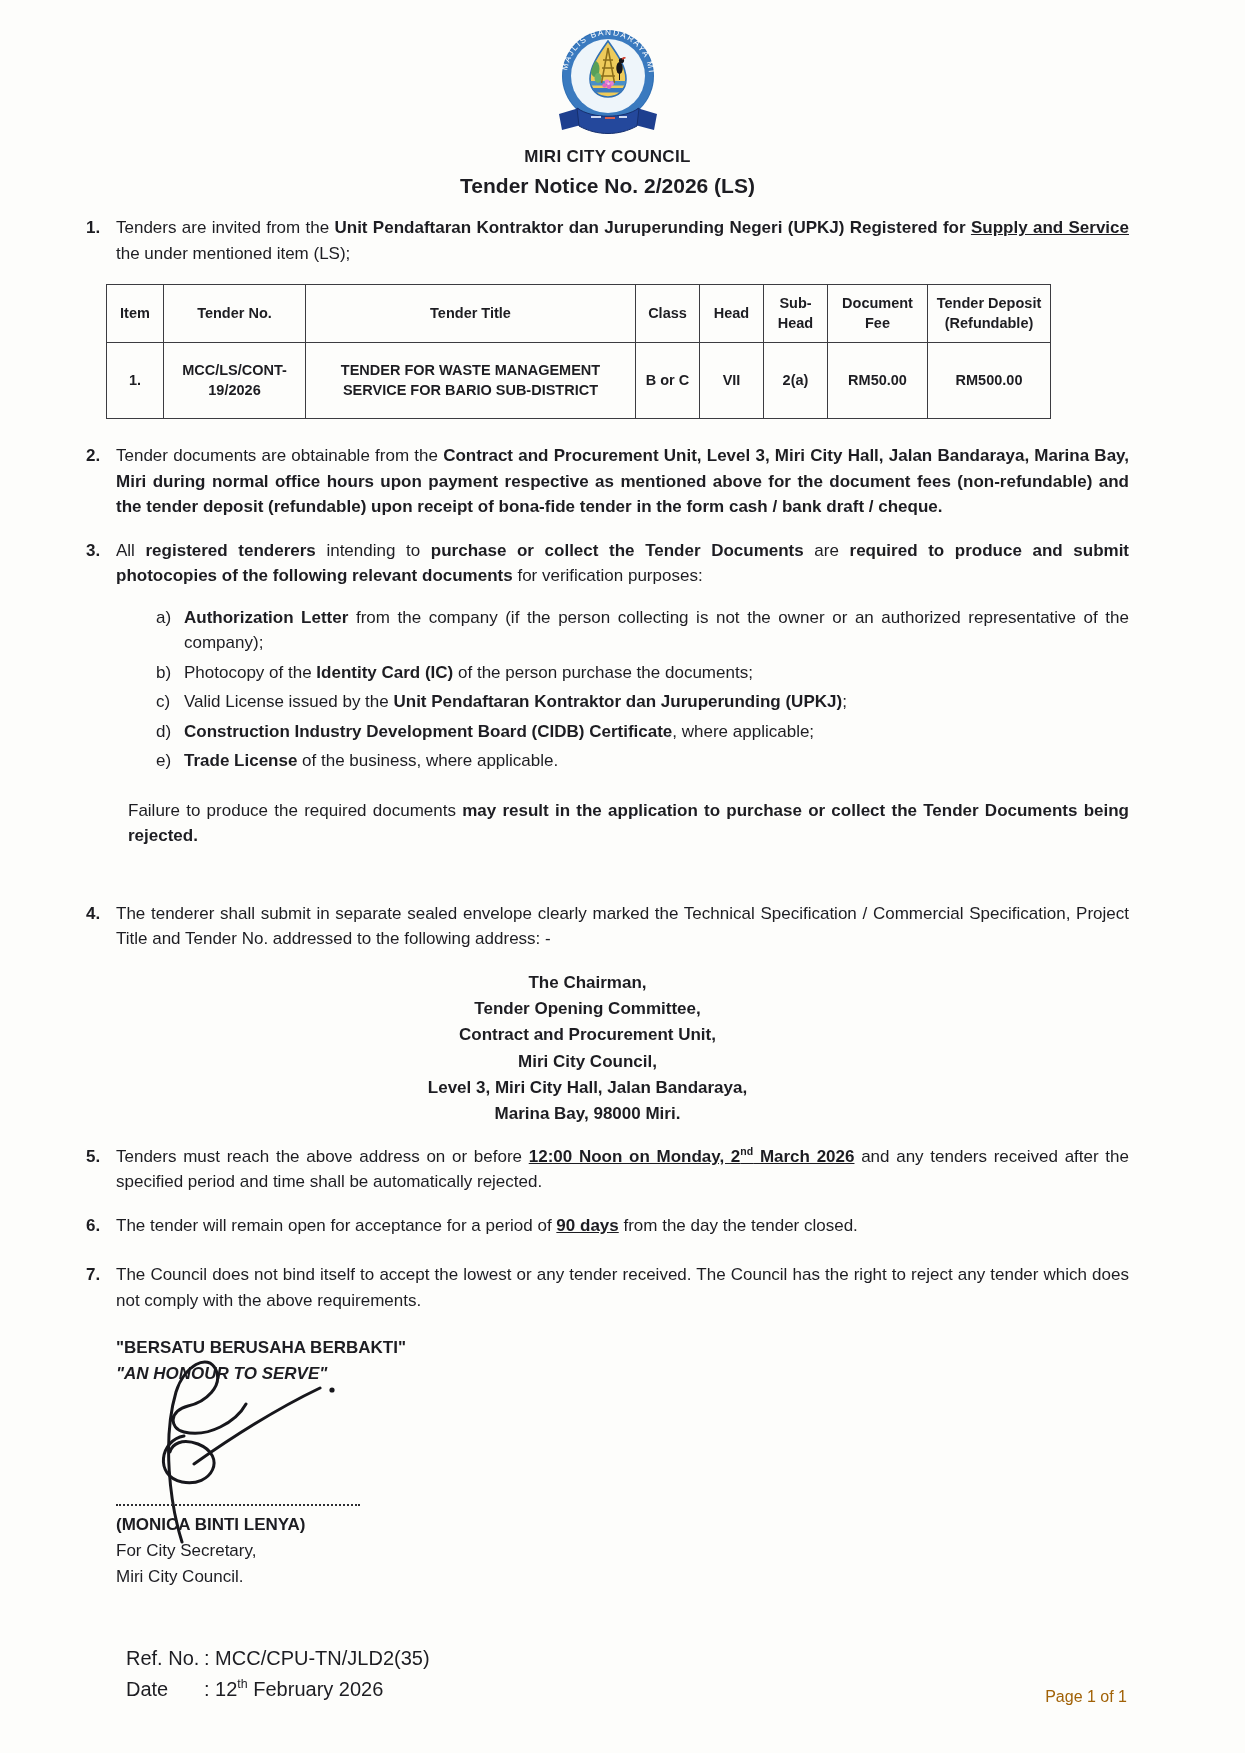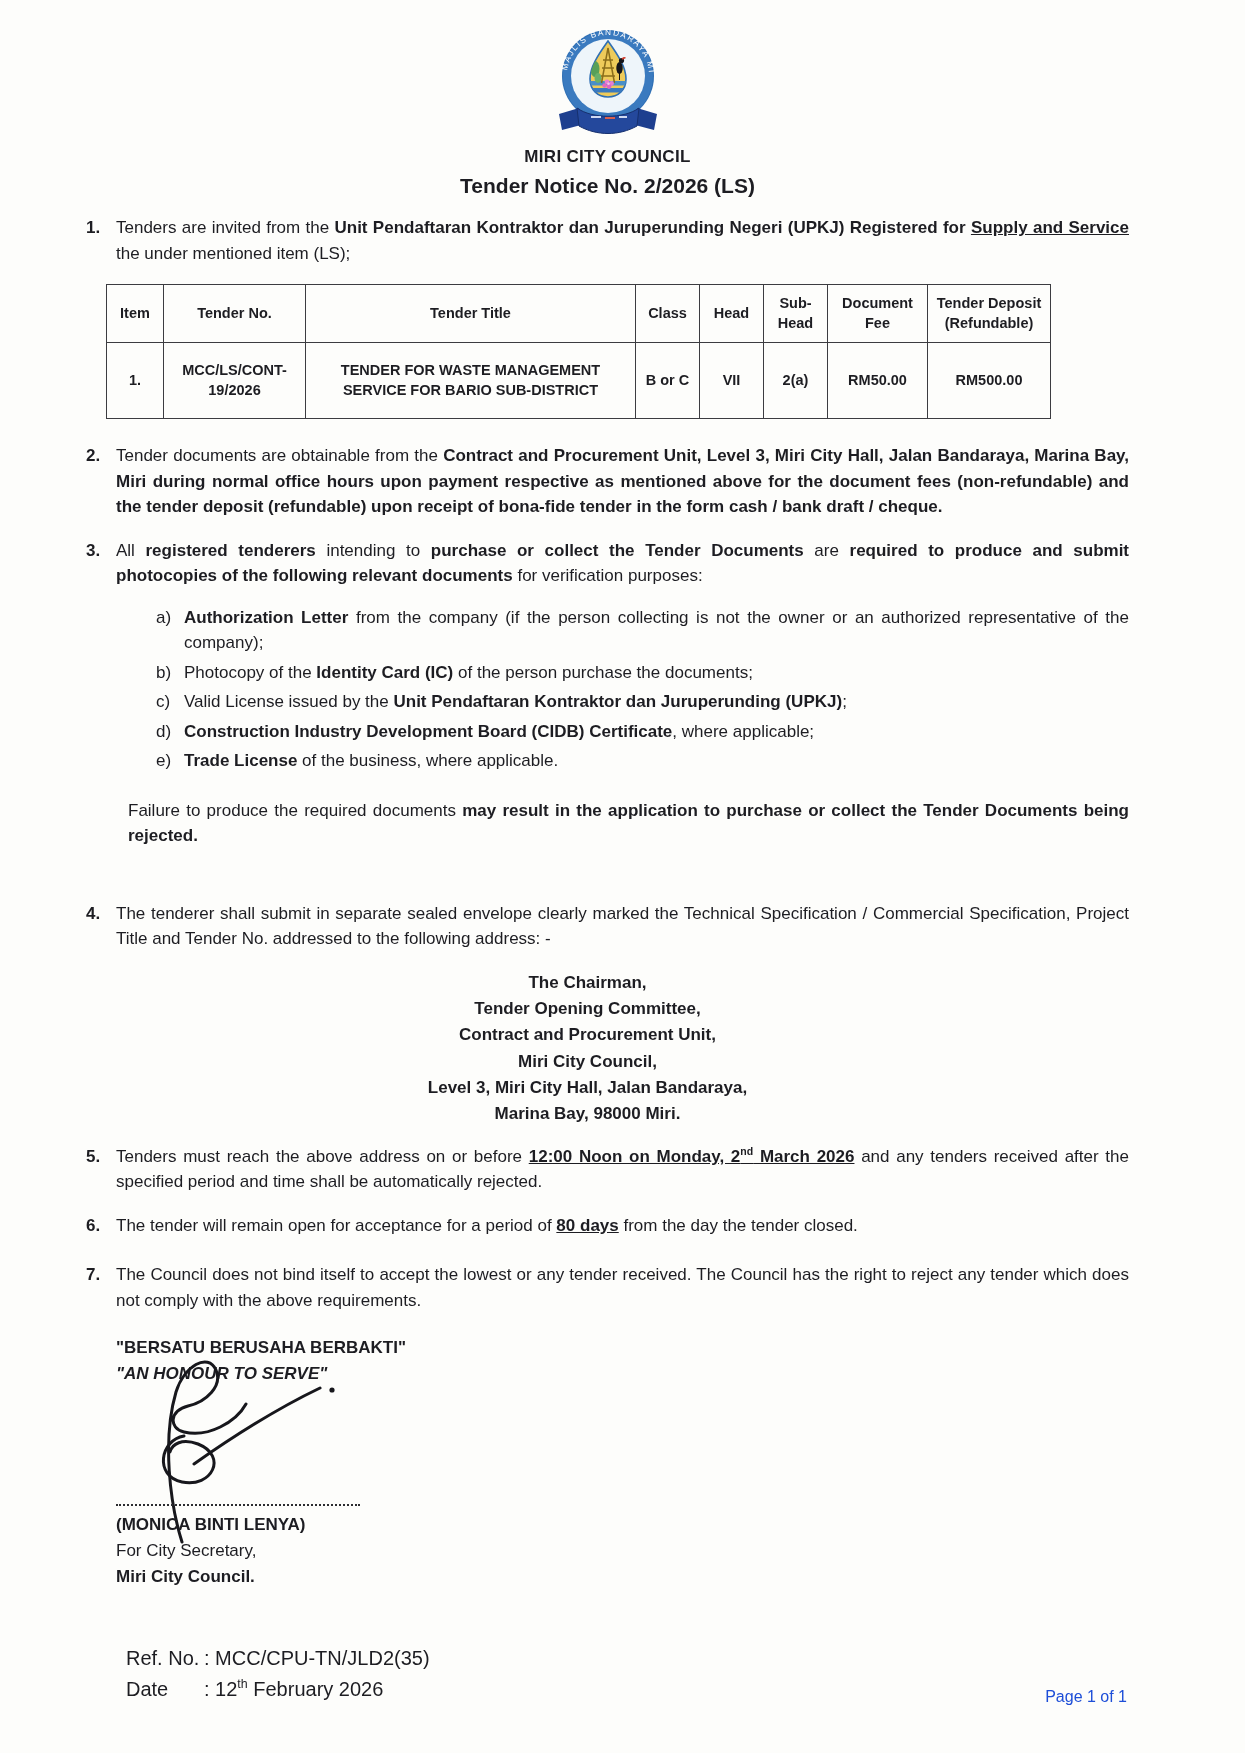--- a/index.html
+++ b/index.html
@@ -68,29 +68,29 @@
   .motto { margin: 8px 0 0 30px; font-weight: bold; line-height: 1.55; }
 
   .sig-block { position: relative; margin: 4px 0 0 30px; height: 215px; }
   .sig-scribble { position: absolute; left: 8px; top: -48px; }
   .dotted-line {
     position: absolute; left: 0; top: 112px; width: 244px;
     border-bottom: 2.6px dotted #2c2c30;
   }
   .sig-name  { position: absolute; left: 0; top: 120px; font-weight: bold; }
   .sig-role1 { position: absolute; left: 0; top: 146px; font-weight: normal; }
-  .sig-role2 { position: absolute; left: 0; top: 172px; font-weight: bold; }
+  .sig-role2 { position: absolute; left: 0; top: 172px; font-weight: normal; }
 
   .refs { margin: 36px 0 0 40px; font-size: 20px; line-height: 1.55; }
   .ref-row { display: flex; }
   .ref-label { width: 78px; flex: none; }
 
   .page-footer {
     position: absolute; right: 118px; bottom: 44px;
-    font-size: 16px; color: #1d4ed8;
+    font-size: 16px; color: #a16207;
   }
 </style>
 </head>
 <body>
 
 <div class="page">
   <div class="content">
 
     <div class="doc-header">
       <svg class="crest" width="122" height="114" viewBox="0 0 122 114">
@@ -246,21 +246,21 @@
     <div class="para">
       <span class="num">5.</span>
       <div class="ptext">
         <span>Tenders must reach the above address on or before </span><span class="bu"><span>12:00 Noon on Monday, 2</span><span class="sup">nd</span><span> March 2026</span></span><span> and any tenders received after the specified period and time shall be automatically rejected.</span>
       </div>
     </div>
 
     <div class="para" style="margin-bottom:24px">
       <span class="num">6.</span>
       <div class="ptext">
-        <span>The tender will remain open for acceptance for a period of </span><span class="bu">80 days</span><span> from the day the tender closed.</span>
+        <span>The tender will remain open for acceptance for a period of </span><span class="bu">90 days</span><span> from the day the tender closed.</span>
       </div>
     </div>
 
     <div class="para" style="margin-bottom:22px">
       <span class="num">7.</span>
       <div class="ptext">
         <span>The Council does not bind itself to accept the lowest or any tender received. The Council has the right to reject any tender which does not comply with the above requirements.</span>
       </div>
     </div>
 

